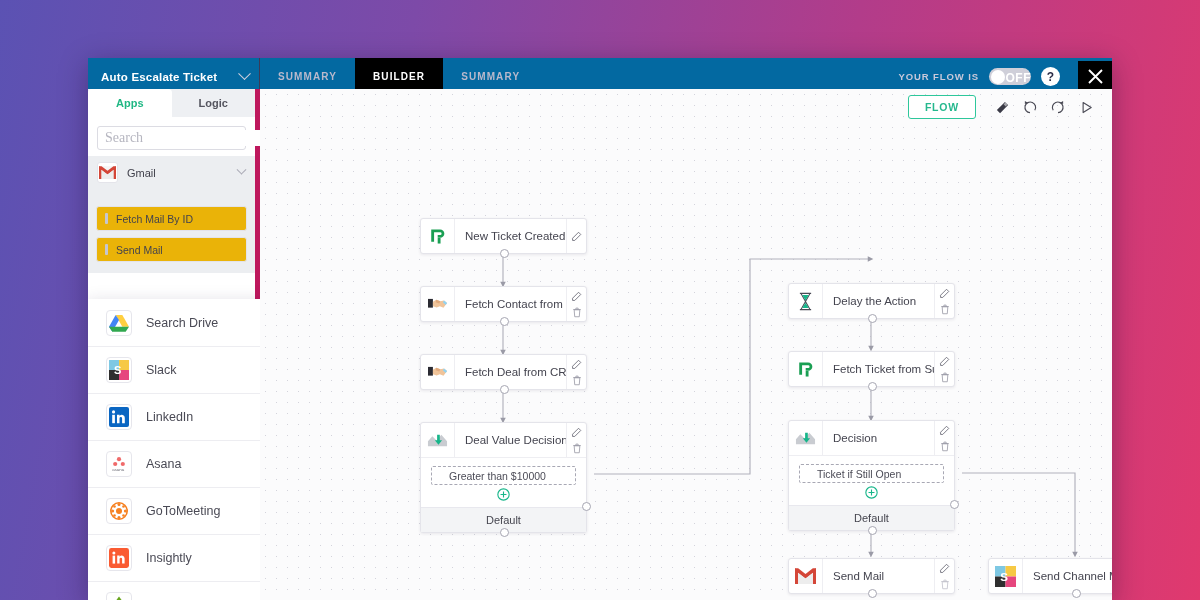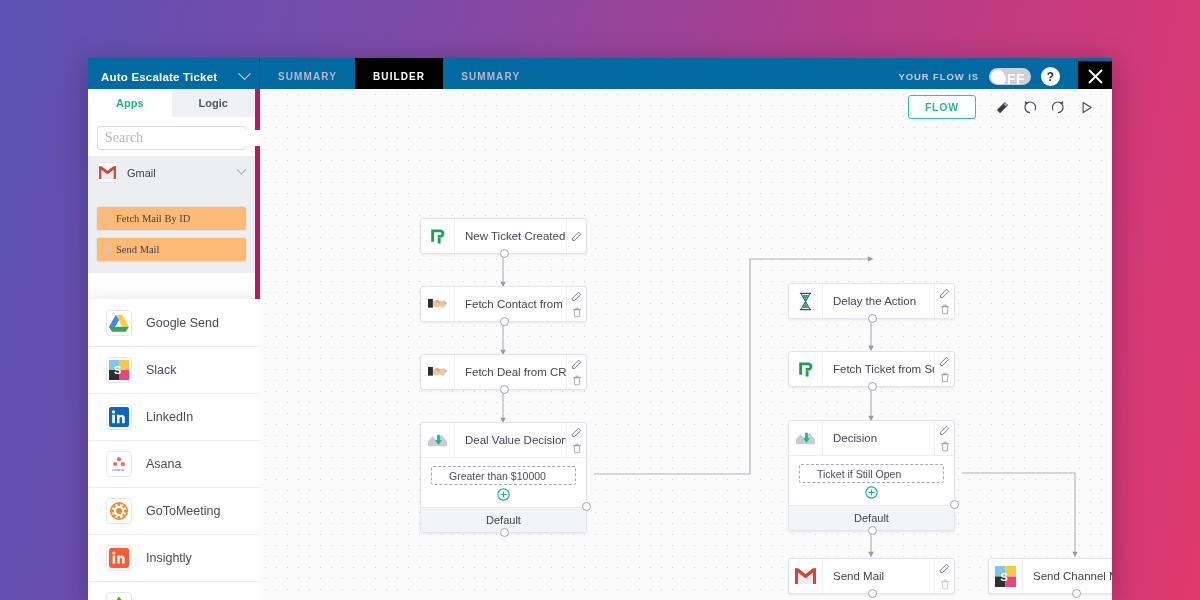--- a/index.html
+++ b/index.html
@@ -60,22 +60,22 @@
   }
   #flow-toggle {
     width: 42px; height: 17px; border-radius: 9px; background: #cfcfd9;
     position: relative; cursor: pointer;
   }
   #flow-toggle .knob {
     position: absolute; left: 1.5px; top: 1.5px;
     width: 14px; height: 14px; border-radius: 50%; background: #fff;
   }
   #flow-toggle .tog-label {
-    position: absolute; right: 6px; top: 3px;
-    font-size: 14px; font-weight: bold; color: #fff; letter-spacing: .5px;
+    position: absolute; right: 0; top: 3px;
+    font-size: 12px; font-weight: bold; color: #fff; letter-spacing: .5px;
   }
   #help-btn {
     width: 19px; height: 19px; border-radius: 50%; background: #fff;
     color: #2b2b46; font-size: 12px; font-weight: bold;
     display: flex; align-items: center; justify-content: center; cursor: pointer;
   }
   #close-btn {
     width: 34px; height: 31px; background: #000;
     display: flex; align-items: center; justify-content: center;
     cursor: pointer; margin-left: 8px;
@@ -117,23 +117,23 @@
     border-radius: 3px; display: flex; align-items: center; justify-content: center;
     flex: 0 0 auto; overflow: hidden;
   }
   .app-name { font-size: 11px; color: #3f3f4a; flex: 1; }
   .chev-grey {
     width: 7px; height: 7px; border-right: 1.4px solid #a9a9b4;
     border-bottom: 1.4px solid #a9a9b4; transform: rotate(45deg) translate(-2px,-2px);
     flex: 0 0 auto;
   }
   .action-item {
-    margin: 0 8px 6px 8px; background: #fdba74; border: 1px solid #e3e3ea;
+    margin: 0 8px 6px 8px; background: #eab308; border: 1px solid #e3e3ea;
     border-radius: 3px; height: 25px; display: flex; align-items: center;
-    gap: 8px; padding-left: 8px; cursor: grab; font-family: Liberation Serif, serif;
+    gap: 8px; padding-left: 8px; cursor: grab;
   }
   .grip { width: 3px; height: 11px; background: #c6c6cf; border-radius: 1px; }
   .action-label { font-size: 10.5px; color: #43434d; }
 
   
   #app-list-overlay {
     position: absolute; left: 0; top: 210px; width: 222px; height: 332px;
     background: #fff; box-shadow: 0 3px 16px rgba(40,30,70,.17);
   }
   .ov-row {
@@ -288,21 +288,21 @@
 
       <div class="ov-row">
         <span class="ov-icon">
           <svg width="20" height="18" viewBox="0 0 24 21">
             <path d="M8 1 L16 1 L24 15 L16 15 Z" fill="#ffcf40"></path>
             <path d="M8 1 L0 15 L4 21 L12 7 Z" fill="#4285f4"></path>
             <path d="M0 15 L4 21 L20 21 L24 15 Z" fill="#31a84f"></path>
             <path d="M8 1 L12 7 L16 15 L8 15 Z" fill="#4285f4" opacity=".0"></path>
           </svg>
         </span>
-        <span class="ov-name">Google Send</span>
+        <span class="ov-name">Search Drive</span>
         <span class="chev-grey"></span>
       </div>
 
       <div class="ov-row">
         <span class="ov-icon">
           <svg width="20" height="20" viewBox="0 0 20 20">
             <rect x="0" y="0" width="10" height="10" fill="#7ec8e3"></rect>
             <rect x="10" y="0" width="10" height="10" fill="#f6c945"></rect>
             <rect x="0" y="10" width="10" height="10" fill="#2f2f2f"></rect>
             <rect x="10" y="10" width="10" height="10" fill="#e6467e"></rect>

